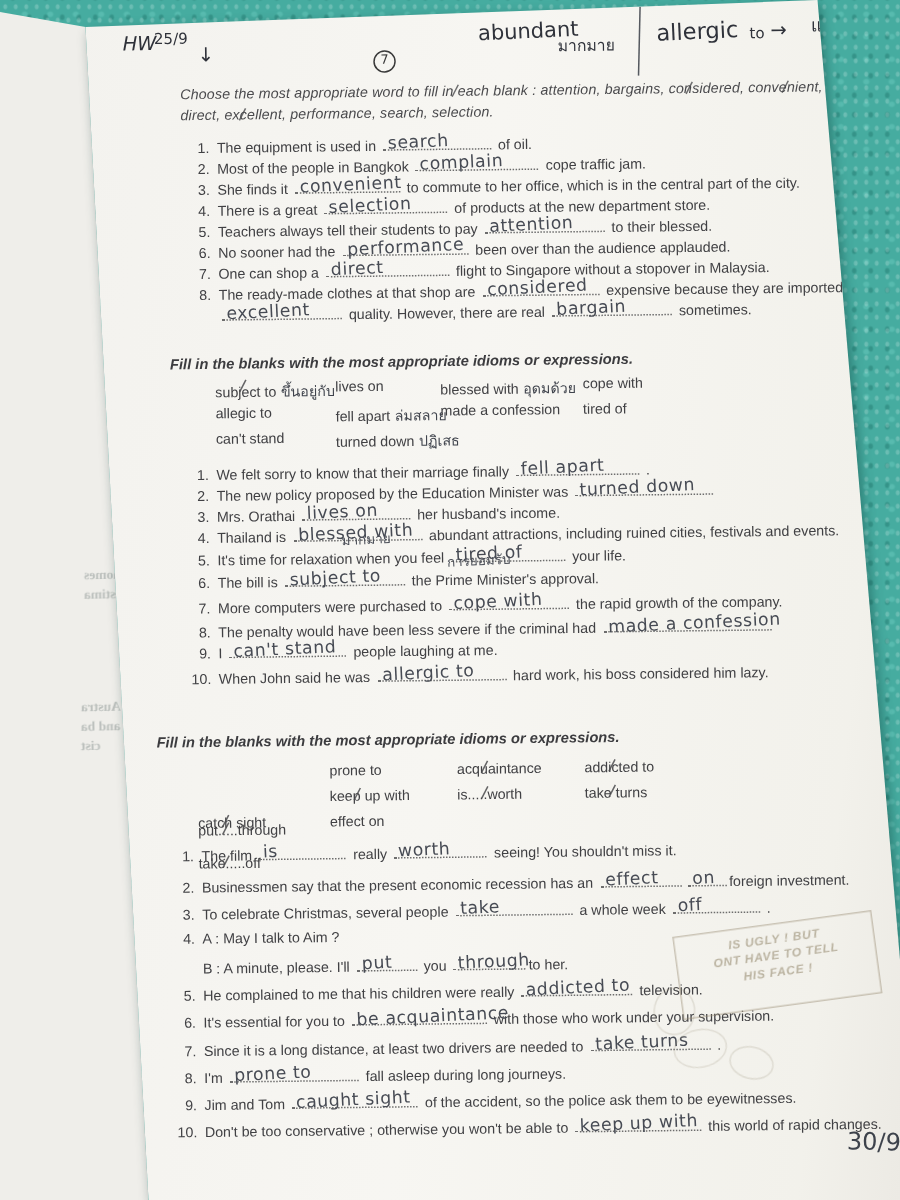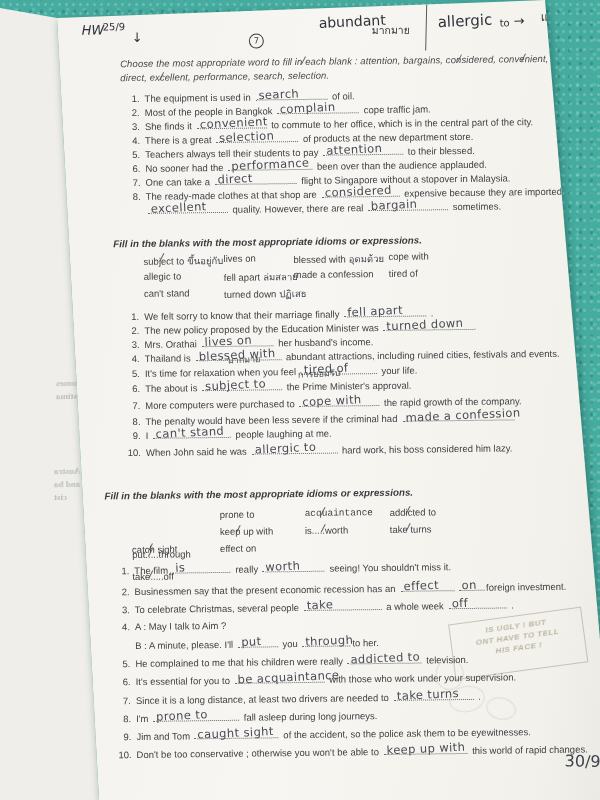--- a/index.html
+++ b/index.html
@@ -100,21 +100,21 @@
 
       <span class="printed instr" style="left:124px;top:56px;">Choose the most appropriate word to fill in each blank : attention, bargains, considered, convenient, complain,</span>
       <span class="printed instr" style="left:124px;top:70px;">direct, excellent, performance, search, selection.</span>
       <div class="items-layer" id="ex1-items" style="left:126px;">
           <div class="item-row" style="top: 89px;"><span class="num">1.</span><span>The equipment is used in </span><span class="blank" style="width: 72px;"><span class="hand ans">search</span></span><span> of oil.</span></div>
           <div class="item-row" style="top: 103px;"><span class="num">2.</span><span>Most of the people in Bangkok </span><span class="blank" style="width: 82px;"><span class="hand ans">complain</span></span><span> cope traffic jam.</span></div>
           <div class="item-row" style="top: 117px;"><span class="num">3.</span><span>She finds it </span><span class="blank" style="width: 70px;"><span class="hand ans">convenient</span></span><span> to commute to her office, which is in the central part of the city.</span></div>
           <div class="item-row" style="top: 131px;"><span class="num">4.</span><span>There is a great </span><span class="blank" style="width: 82px;"><span class="hand ans">selection</span></span><span> of products at the new department store.</span></div>
           <div class="item-row" style="top: 145px;"><span class="num">5.</span><span>Teachers always tell their students to pay </span><span class="blank" style="width: 80px;"><span class="hand ans">attention</span></span><span> to their blessed.</span></div>
           <div class="item-row" style="top: 159px;"><span class="num">6.</span><span>No sooner had the </span><span class="blank" style="width: 84px;"><span class="hand ans">performance</span></span><span> been over than the audience applauded.</span></div>
-          <div class="item-row" style="top: 173px;"><span class="num">7.</span><span>One can take a </span><span class="blank" style="width: 82px;"><span class="hand ans">direct</span></span><span> flight to Singapore without a stopover in Malaysia.</span></div>
+          <div class="item-row" style="top: 173px;"><span class="num">7.</span><span>One can shop a </span><span class="blank" style="width: 82px;"><span class="hand ans">direct</span></span><span> flight to Singapore without a stopover in Malaysia.</span></div>
           <div class="item-row" style="top: 187px;"><span class="num">8.</span><span>The ready-made clothes at that shop are </span><span class="blank" style="width: 78px;"><span class="hand ans">considered</span></span><span> expensive because they are imported and of</span></div>
           <div class="item-row" style="top: 201px;"><span class="num"></span><span class="blank" style="width: 80px;"><span class="hand ans">excellent</span></span><span> quality. However, there are real </span><span class="blank" style="width: 80px;"><span class="hand ans">bargain</span></span><span> sometimes.</span></div>
         </div>
       <div id="ex1-slashes">
           <span class="slash" style="left: 303px; top: 60px;"></span>
           <span class="slash" style="left: 459px; top: 60px;"></span>
           <span class="slash" style="left: 523px; top: 60px;"></span>
           <span class="slash" style="left: 161px; top: 74px;"></span>
         </div>
 
@@ -130,36 +130,36 @@
           <span class="bank-entry" style="left: 390px; top: 269px;"><span>tired of</span></span>
           <span class="bank-entry" style="left: 145px; top: 286px;"><span>can't stand</span></span>
           <span class="bank-entry" style="left: 225px; top: 286px;"><span>turned down</span><span class="thai-hand">ปฏิเสธ</span></span>
         </div>
       <div class="items-layer" id="ex2-items" style="left:123px;">
           <div class="item-row" style="top: 307px;"><span class="num">1.</span><span>We felt sorry to know that their marriage finally </span><span class="blank" style="width: 82px;"><span class="hand ans">fell apart</span></span><span> .</span></div>
           <div class="item-row" style="top: 321px;"><span class="num">2.</span><span>The new policy proposed by the Education Minister was </span><span class="blank" style="width: 92px;"><span class="hand ans">turned down</span></span></div>
           <div class="item-row" style="top: 335px;"><span class="num">3.</span><span>Mrs. Orathai </span><span class="blank" style="width: 72px;"><span class="hand ans">lives on</span></span><span> her husband's income.</span></div>
           <div class="item-row" style="top: 349px;"><span class="num">4.</span><span>Thailand is </span><span class="blank" style="width: 86px;"><span class="hand ans">blessed with</span></span><span> abundant attractions, including ruined cities, festivals and events.</span></div>
           <div class="item-row" style="top: 364px;"><span class="num">5.</span><span>It's time for relaxation when you feel </span><span class="blank" style="width: 76px;"><span class="hand ans">tired of</span></span><span> your life.</span></div>
-          <div class="item-row" style="top: 379px;"><span class="num">6.</span><span>The about is </span><span class="blank" style="width: 80px;"><span class="hand ans">subject to</span></span><span> the Prime Minister's approval.</span></div>
+          <div class="item-row" style="top: 379px;"><span class="num">6.</span><span>The bill is </span><span class="blank" style="width: 80px;"><span class="hand ans">subject to</span></span><span> the Prime Minister's approval.</span></div>
           <div class="item-row" style="top: 396px;"><span class="num">7.</span><span>More computers were purchased to </span><span class="blank" style="width: 80px;"><span class="hand ans">cope with</span></span><span> the rapid growth of the company.</span></div>
           <div class="item-row" style="top: 412px;"><span class="num">8.</span><span>The penalty would have been less severe if the criminal had </span><span class="blank" style="width: 112px;"><span class="hand ans">made a confession</span></span></div>
           <div class="item-row" style="top: 426px;"><span class="num">9.</span><span>I </span><span class="blank" style="width: 78px;"><span class="hand ans">can't stand</span></span><span> people laughing at me.</span></div>
           <div class="item-row" style="top: 443px;"><span class="num">10.</span><span>When John said he was </span><span class="blank" style="width: 86px;"><span class="hand ans">allergic to</span></span><span> hard work, his boss considered him lazy.</span></div>
         </div>
       <div id="ex2-notes">
           <span class="note" style="left: 228px; top: 352px; font-size: 9px;">มากมาย</span>
           <span class="note" style="left: 298px; top: 367px; font-size: 9px;">การยอมรับ</span>
         </div>
 
       <span class="heading" style="left:103px;top:488px;">Fill in the blanks with the most appropriate idioms or expressions.</span>
       <div id="ex3-bank">
           <span class="bank-entry" style="left: 130px; top: 508px; margin-top: 39px;"><span>put.....through</span><span class="check" style="left: 14px; top: 3px;"></span></span>
           <span class="bank-entry" style="left: 218px; top: 508px;"><span>prone to</span></span>
-          <span class="bank-entry" style="left: 303px; top: 508px; font-family: Liberation Mono, monospace;"><span>acquaintance</span><span class="check" style="left: 14px; top: 3px;"></span></span>
+          <span class="bank-entry" style="left: 303px; top: 508px;"><span>acquaintance</span><span class="check" style="left: 14px; top: 3px;"></span></span>
           <span class="bank-entry" style="left: 388px; top: 508px;"><span>addicted to</span><span class="check" style="left: 14px; top: 3px;"></span></span>
           <span class="bank-entry" style="left: 130px; top: 525px; margin-top: 44px;"><span>take.....off</span><span class="check" style="left: 14px; top: 3px;"></span></span>
           <span class="bank-entry" style="left: 218px; top: 525px;"><span>keep up with</span><span class="check" style="left: 14px; top: 3px;"></span></span>
           <span class="bank-entry" style="left: 303px; top: 525px;"><span>is.....worth</span><span class="check" style="left: 14px; top: 3px;"></span></span>
           <span class="bank-entry" style="left: 388px; top: 525px;"><span>take turns</span><span class="check" style="left: 14px; top: 3px;"></span></span>
           <span class="bank-entry" style="left: 130px; top: 542px;"><span>catch sight</span><span class="check" style="left: 14px; top: 3px;"></span></span>
           <span class="bank-entry" style="left: 218px; top: 542px;"><span>effect on</span></span>
         </div>
       <div class="items-layer" id="ex3-items" style="left:110px;">
           <div class="item-row" style="top: 561px;"><span class="num">1.</span><span>The film </span><span class="blank" style="width: 58px;"><span class="hand ans">is</span></span><span> really </span><span class="blank" style="width: 62px;"><span class="hand ans">worth</span></span><span> seeing! You shouldn't miss it.</span></div>

